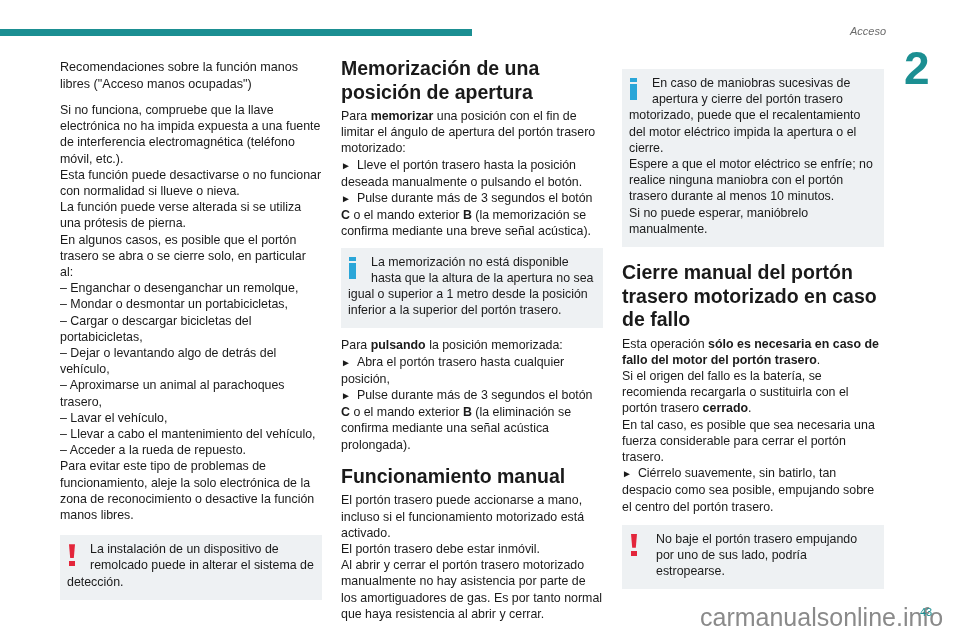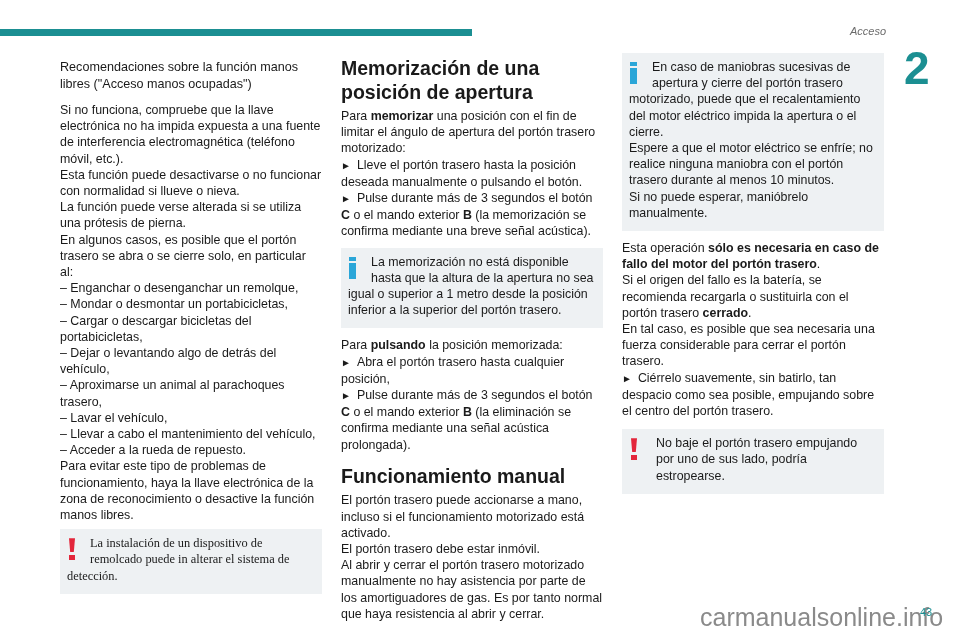--- a/index.html
+++ b/index.html
@@ -49,22 +49,22 @@
   <p>La función puede verse alterada si se utiliza una prótesis de pierna.</p>
   <p>En algunos casos, es posible que el portón trasero se abra o se cierre solo, en particular al:</p>
   <p>–  Enganchar o desenganchar un remolque,</p>
   <p>–  Mondar o desmontar un portabicicletas,</p>
   <p>–  Cargar o descargar bicicletas del portabicicletas,</p>
   <p>–  Dejar o levantando algo de detrás del vehículo,</p>
   <p>–  Aproximarse un animal al parachoques trasero,</p>
   <p>–  Lavar el vehículo,</p>
   <p>–  Llevar a cabo el mantenimiento del vehículo,</p>
   <p>–  Acceder a la rueda de repuesto.</p>
-  <p>Para evitar este tipo de problemas de funcionamiento, haya la llave electrónica de la zona de reconocimiento o desactive la función manos libres.</p>
-  <div class="note" style="margin-top:6px;font-family:Liberation Serif, serif;">
+  <p>Para evitar este tipo de problemas de funcionamiento, aleje la solo electrónica de la zona de reconocimiento o desactive la función manos libres.</p>
+  <div class="note" style="margin-top:12px;">
     <span class="note-icon warn-icon">
         <span class="bar"></span>
         <span class="dot"></span>
       </span>
     <span class="first">La instalación de un dispositivo de remolcado puede in alterar el sistema de</span>
     <span>detección.</span>
   </div>
 </div>
 
 <div class="col col-2">
@@ -83,30 +83,31 @@
   <p><span>Para </span><b>pulsando</b><span> la posición memorizada:</span></p>
   <p><span class="bullet">►</span><span>Abra el portón trasero hasta cualquier posición,</span></p>
   <p><span class="bullet">►</span><span>Pulse durante más de 3 segundos el botón </span><b>C</b><span> o el mando exterior </span><b>B</b><span> (la eliminación se confirma mediante una señal acústica prolongada).</span></p>
   <p class="h2 mt">Funcionamiento manual</p>
   <p>El portón trasero puede accionarse a mano, incluso si el funcionamiento motorizado está activado.</p>
   <p>El portón trasero debe estar inmóvil.</p>
   <p>Al abrir y cerrar el portón trasero motorizado manualmente no hay asistencia por parte de los amortiguadores de gas. Es por tanto normal que haya resistencia al abrir y cerrar.</p>
 </div>
 
 <div class="col col-3" style="top:53px;">
-  <div class="note" style="margin-top:0; ">
+  <div class="note" style="margin-top:16px; ">
     <span class="note-icon info-icon">
         <span class="dot"></span>
         <span class="stem"></span>
       </span>
     <span class="first">En caso de maniobras sucesivas de apertura y cierre del portón trasero</span>
     <p>motorizado, puede que el recalentamiento del motor eléctrico impida la apertura o el cierre.</p>
     <p>Espere a que el motor eléctrico se enfríe; no realice ninguna maniobra con el portón trasero durante al menos 10 minutos.</p>
     <p>Si no puede esperar, manióbrelo manualmente.</p>
   </div>
+  <p class="h2 mt" style="margin-top:14px;">Cierre manual del portón trasero motorizado en caso de fallo</p>
   <p><span>Esta operación </span><b>sólo es necesaria en caso de fallo del motor del portón trasero</b><span>.</span></p>
   <p><span>Si el origen del fallo es la batería, se recomienda recargarla o sustituirla con el portón trasero </span><b>cerrado</b><span>.</span></p>
   <p>En tal caso, es posible que sea necesaria una fuerza considerable para cerrar el portón trasero.</p>
   <p><span class="bullet">►</span><span>Ciérrelo suavemente, sin batirlo, tan despacio como sea posible, empujando sobre el centro del portón trasero.</span></p>
   <div class="note" style="margin-top:10px;">
     <span class="note-icon warn-icon">
         <span class="bar"></span>
         <span class="dot"></span>
       </span>
     <span class="first" style="padding-left:27px;">No baje el portón trasero empujando por uno de sus lado, podría estropearse.</span>

